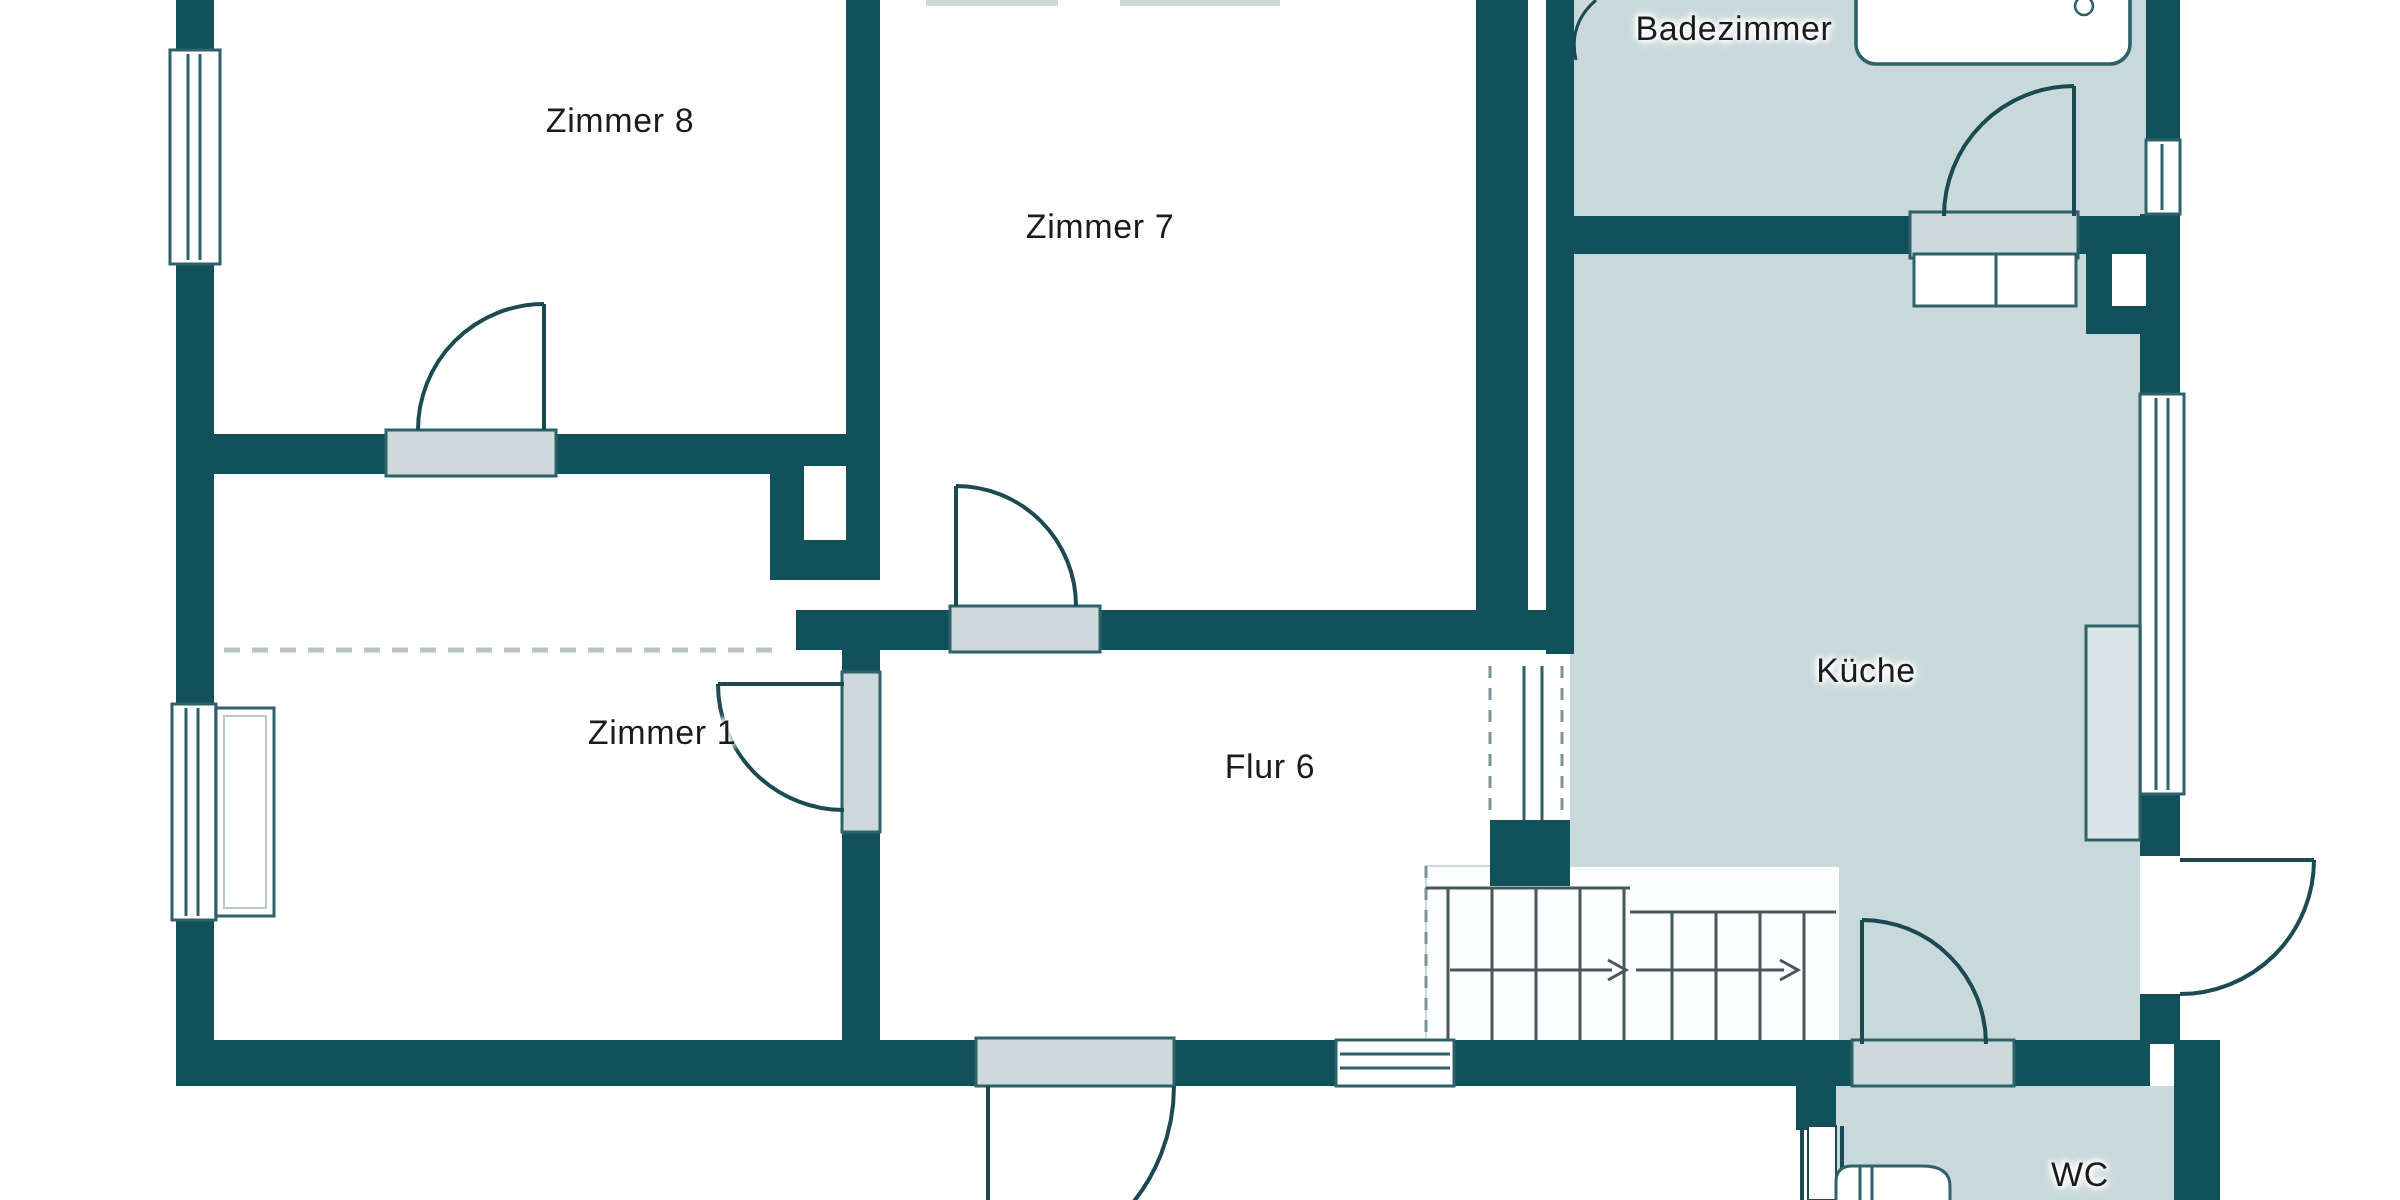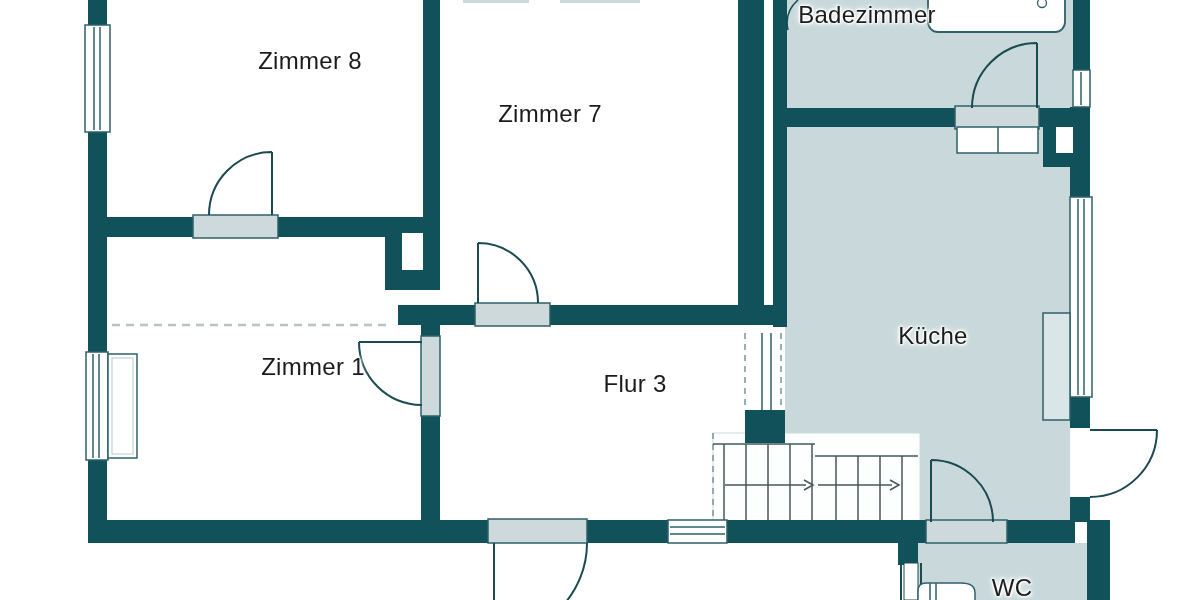--- a/index.html
+++ b/index.html
@@ -4,30 +4,30 @@
 <style>
   html,body{margin:0;padding:0;background:var(--background,#fff);}
   #plan{
     position:relative;width:1200px;height:600px;overflow:hidden;
     background:var(--background,#ffffff);
     font-family:"Liberation Sans", sans-serif;
   }
   #plan svg{position:absolute;left:0;top:0;}
   .lbl{
     position:absolute;transform:translate(-50%,-50%);
-    font-size:24px;color:#1b1b1b;white-space:nowrap;letter-spacing:.3px;
+    font-size:17px;color:#1b1b1b;white-space:nowrap;letter-spacing:.3px;
     text-shadow:0 0 3px #fff,0 0 5px #fff,1px 1px 2px #fff,-1px -1px 2px #fff,0 0 7px #fff;
   }
   #lbl-zimmer2{left:310px;top:61px}
   #lbl-zimmer3{left:550px;top:114px}
-  #lbl-zimmer1{left:313px;top:367px}
+  #lbl-zimmer1{left:331px;top:367px}
   #lbl-flur2{left:635px;top:384px}
   #lbl-kueche{left:933px;top:336px}
   #lbl-badezimmer{left:867px;top:15px}
-  #lbl-wc{left:1012px;top:588px}
+  #lbl-wc{left:1040px;top:588px}
 </style>
 </head>
 <body>
 
 <div id="plan">
 <svg width="1200" height="600" viewBox="0 0 1200 600">
 
   <g style="fill:var(--room-fill,#c9d9db)">
     <rect x="787" y="0" width="286" height="108"></rect>
     <rect x="787" y="127" width="283" height="200"></rect>
@@ -148,17 +148,17 @@
 
   <g fill="#ccd9db">
     <rect x="463" y="0" width="66" height="3"></rect>
     <rect x="560" y="0" width="80" height="3"></rect>
   </g>
 </svg>
 
   <div class="lbl" id="lbl-zimmer2">Zimmer 8</div>
   <div class="lbl" id="lbl-zimmer3">Zimmer 7</div>
   <div class="lbl" id="lbl-zimmer1">Zimmer 1</div>
-  <div class="lbl" id="lbl-flur2">Flur 3</div>
+  <div class="lbl" id="lbl-flur2">Flur 6</div>
   <div class="lbl" id="lbl-kueche">Küche</div>
   <div class="lbl" id="lbl-badezimmer">Badezimmer</div>
   <div class="lbl" id="lbl-wc">WC</div>
 </div>
 
 </body></html>

